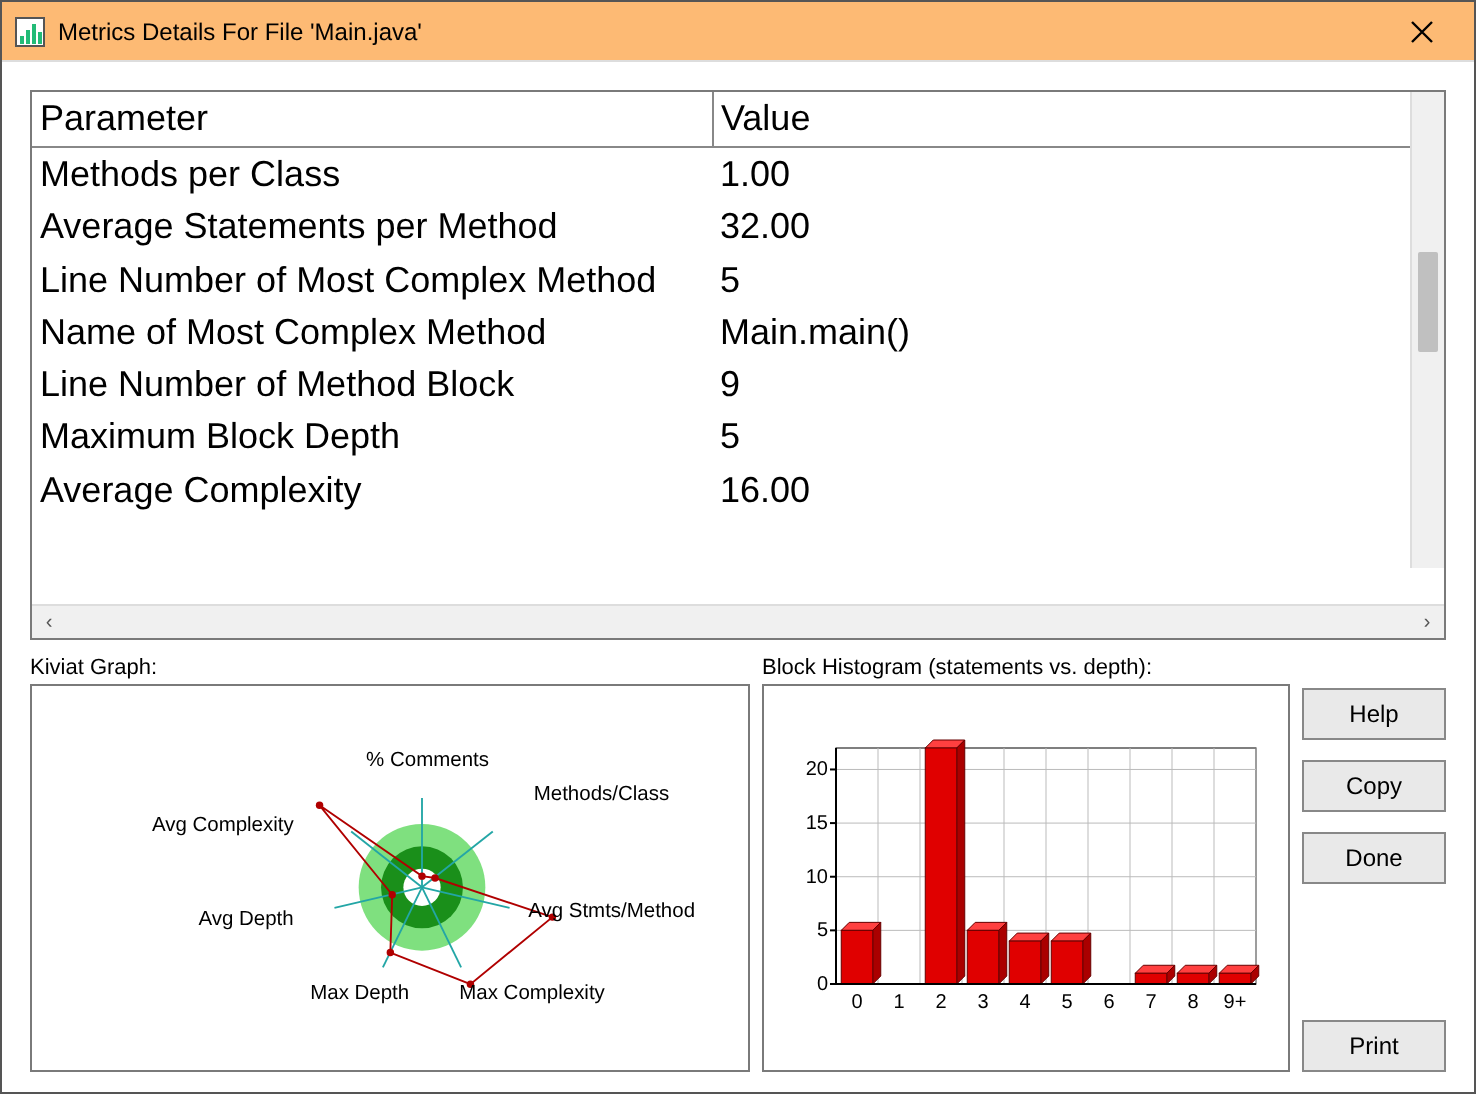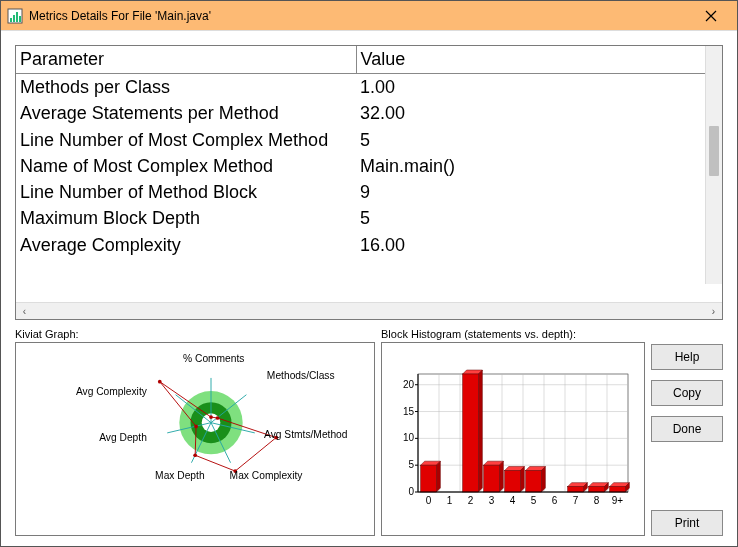--- a/index.html
+++ b/index.html
@@ -128,21 +128,21 @@
     color: #000;
     margin-bottom: 2px;
   }
   .panel-box {
     border: 1px solid #7a7a7a;
     flex:1;
     position: relative;
     background: #fff;
   }
   .kiviat { width: 360px; }
-  .kiviat .panel-box { display:flex; align-items:flex-start; justify-content:center;padding-left:32px;}
+  .kiviat .panel-box { display:flex; align-items:center; justify-content:center;padding-left:32px;}
   .histo { flex:1; }
   .histo .panel-box { display:flex; align-items:center; justify-content:center; }
   .buttons {
     width: 72px;
     display: flex;
     flex-direction: column;
     justify-content: space-between;
     padding-top: 16px;
     gap: 10px;
   }

